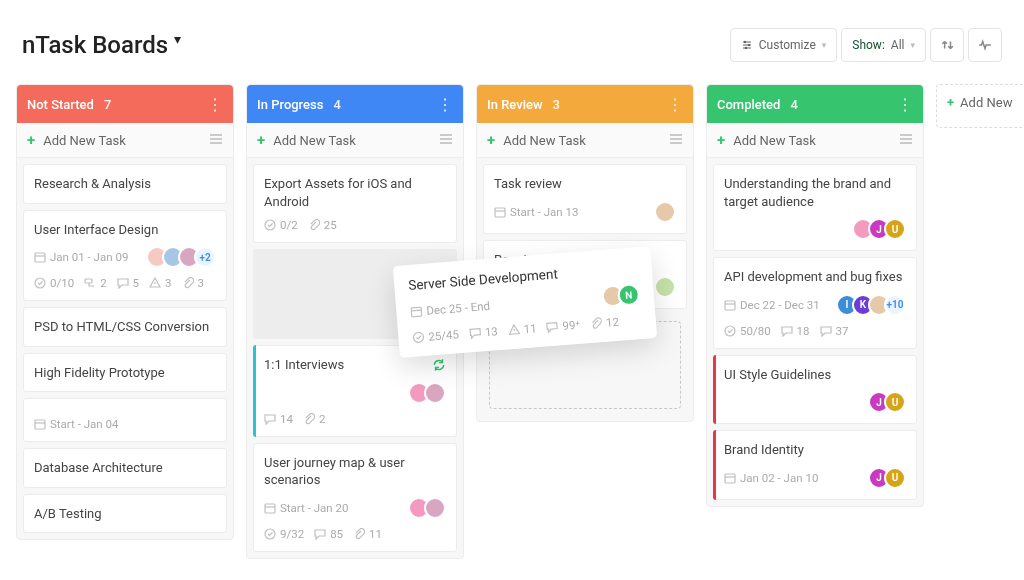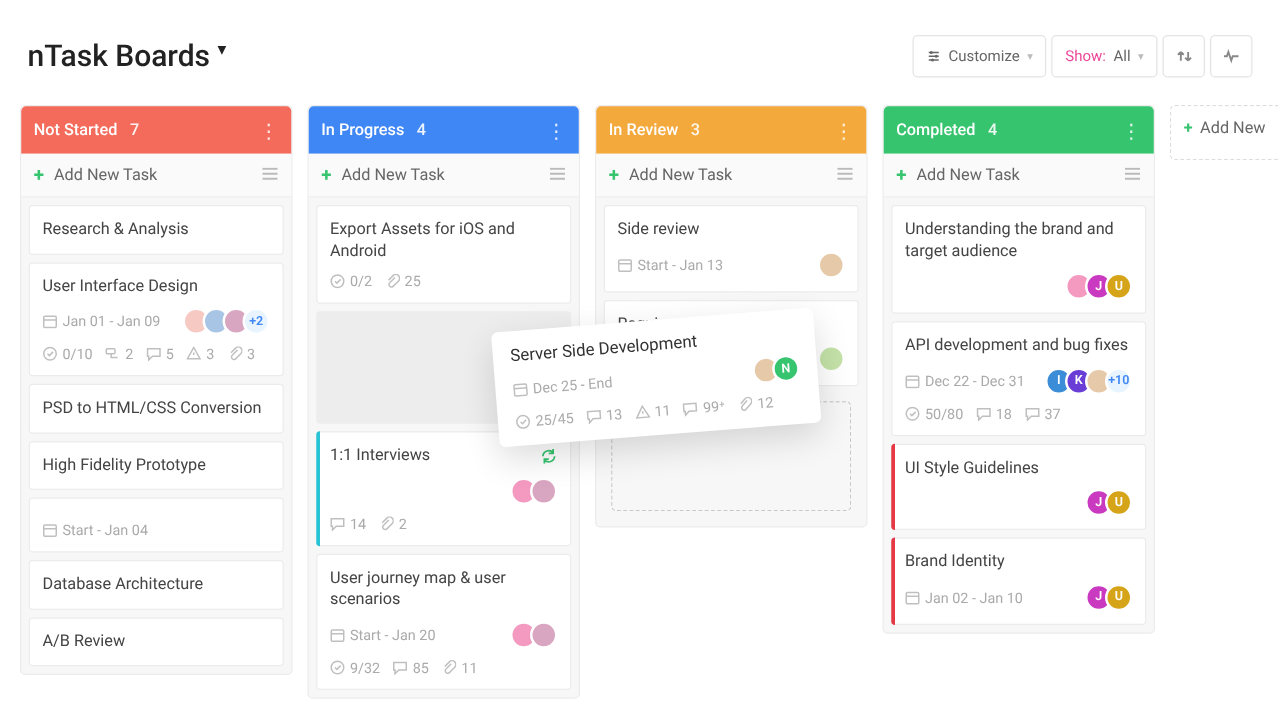--- a/index.html
+++ b/index.html
@@ -2,21 +2,21 @@
 <html><head>
 <meta charset="utf-8">
 <style>
 *{box-sizing:border-box;margin:0;padding:0;font-family:-apple-system,BlinkMacSystemFont,"Segoe UI",Roboto,Arial,sans-serif}
 body{background:#fff;color:#333;width:1024px;height:580px;overflow:hidden;padding:28px 16px 0 16px}
 .topbar{display:flex;align-items:center;justify-content:space-between;margin-bottom:22px;padding:0 6px}
 .title{font-size:24px;font-weight:500;color:#222;display:flex;gap:6px}
 .title .caret{font-size:14px}
 .top-actions{display:flex;align-items:center;gap:4px}
 .btn-outline{display:flex;align-items:center;gap:6px;border:1px solid #e4e4e4;border-radius:4px;height:34px;padding:0 10px;font-size:12px;color:#666;background:#fff;cursor:pointer}
-.btn-outline .muted{color:#ec4899}
+.btn-outline .muted{color:#14532d}
 .icon-btn{width:34px;height:34px;border:1px solid #e4e4e4;border-radius:4px;display:flex;align-items:center;justify-content:center;color:#888;cursor:pointer;background:#fff}
 svg{display:block}
 .board{display:flex;gap:12px;align-items:flex-start;height:calc(100% - 56px)}
 .col{width:218px;flex:0 0 218px;background:#f7f7f7;border:1px solid #ececec;border-radius:4px;display:flex;flex-direction:column;position:relative}
 .col-head{height:38px;border-radius:4px 4px 0 0;display:flex;align-items:center;padding:0 10px;color:#fff;font-size:13px;font-weight:500}
 .col-head .cnt{margin-left:10px;opacity:.9}
 .col-head .dots{margin-left:auto;opacity:.85;font-size:16px;cursor:pointer}
 .c-red{background:#f46b5b}
 .c-blue{background:#3f87f5}
 .c-orange{background:#f3a93c}
@@ -206,21 +206,21 @@
                 <use href="#i-cal"></use>
               </svg>
               <span>Start - Jan 04</span>
             </span>
           </div>
       </div>
       <div class="card">
           <div class="t">Database Architecture</div>
         </div>
       <div class="card">
-          <div class="t">A/B Review</div>
+          <div class="t">A/B Testing</div>
         </div>
     </div>
   </div>
 
   <div class="col">
     <div class="col-head c-blue">
       <span>In Progress</span>
       <span class="cnt">4</span>
       <span class="dots">⋮</span>
     </div>
@@ -332,21 +332,21 @@
       <span class="plus">+</span>
       <span>Add New Task</span>
       <span class="list-icon">
           <svg width="14" height="12" viewBox="0 0 12 12">
             <use href="#i-list"></use>
           </svg>
         </span>
     </div>
     <div class="cards">
       <div class="card">
-        <div class="t">Side review</div>
+        <div class="t">Task review</div>
         <div class="meta">
           <span class="item">
               <svg class="small-icon" viewBox="0 0 12 12">
                 <use href="#i-cal"></use>
               </svg>
               <span>Start - Jan 13</span>
             </span>
           <div class="avs">
               <div class="av" style="background:#e6c9a8"></div>
             </div>

